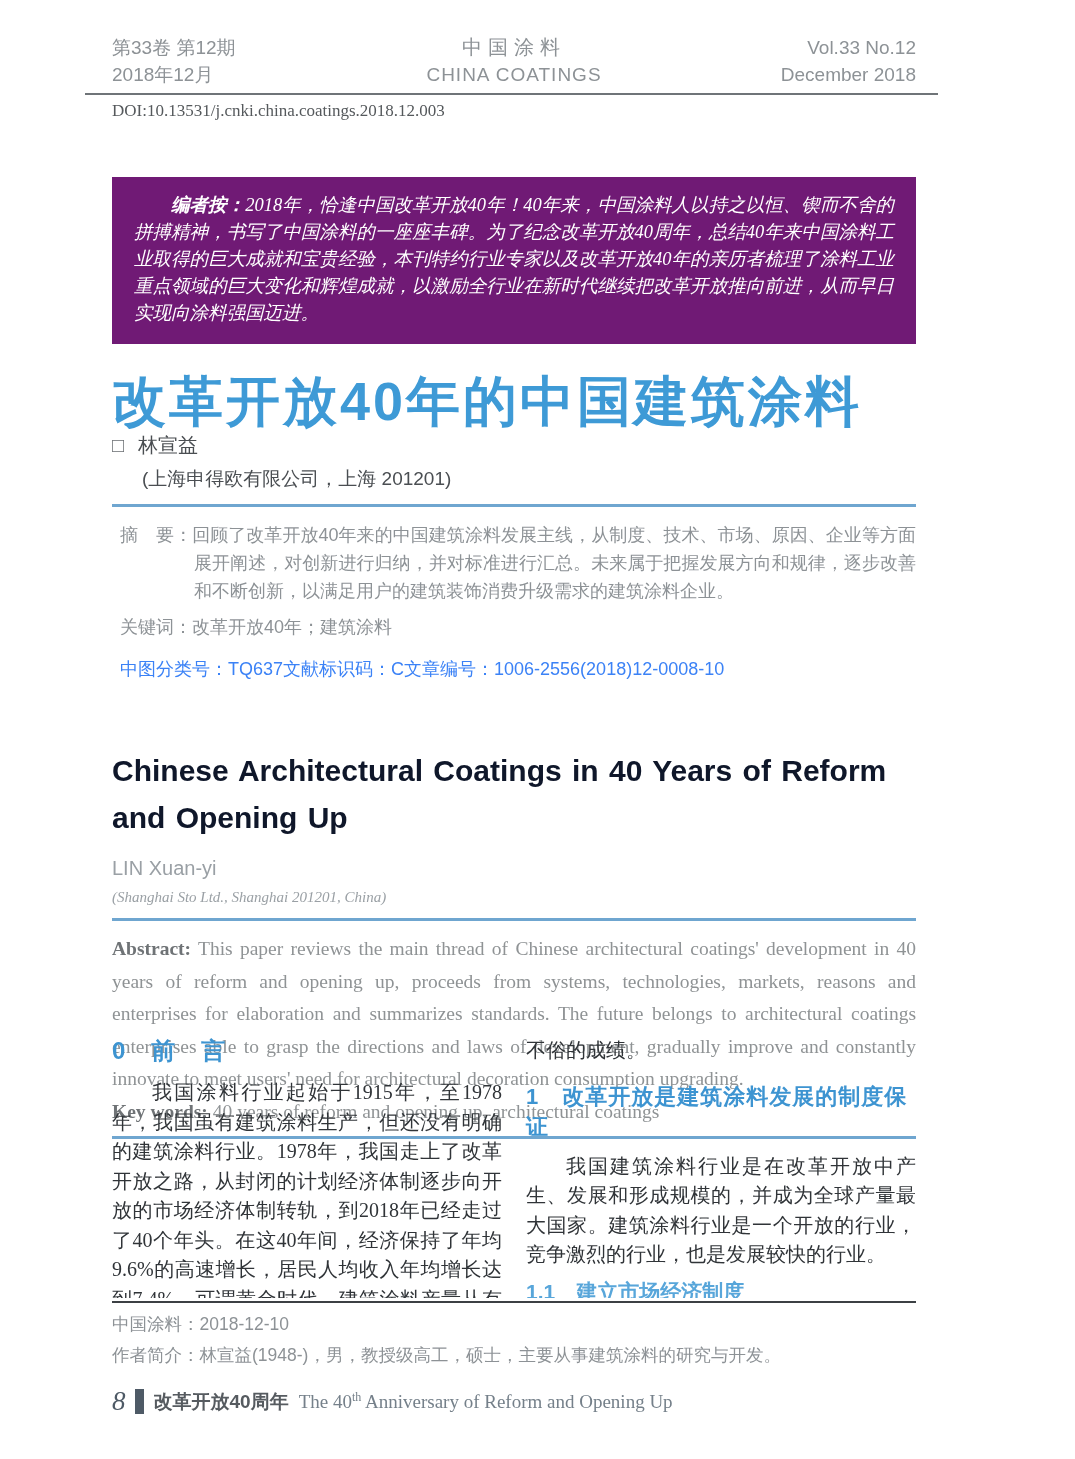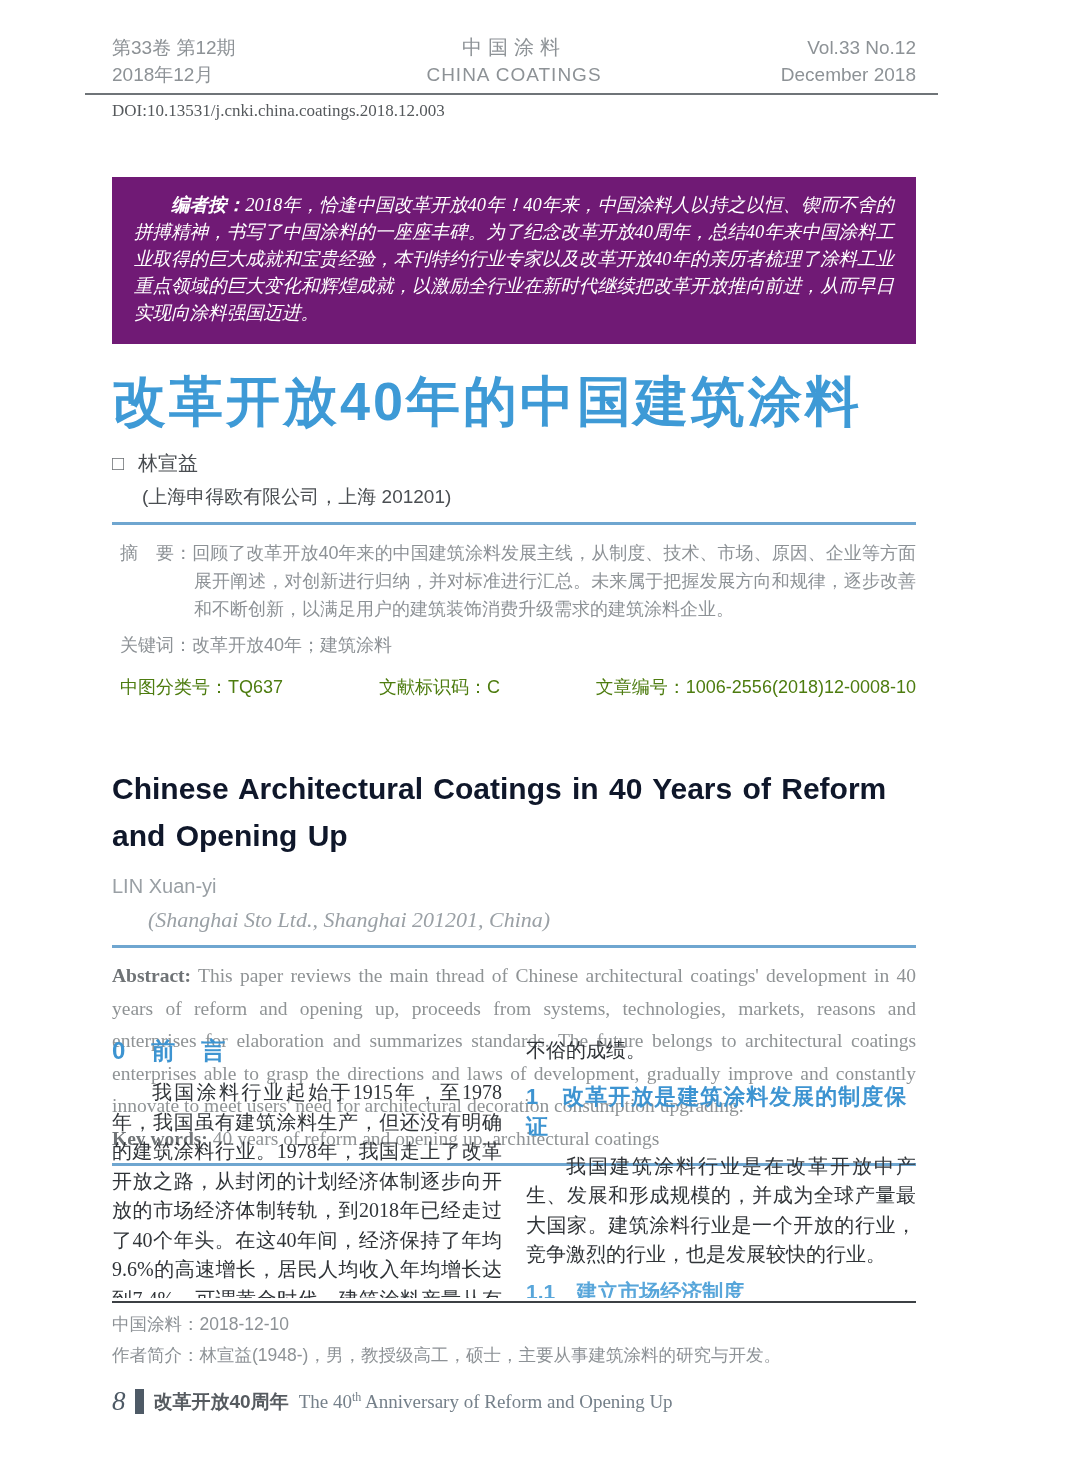--- a/index.html
+++ b/index.html
@@ -33,46 +33,46 @@
     text-indent:2em;text-align:justify;
     font-family:"Liberation Serif",serif;
   }
   .enlabel{font-weight:bold;}
 
   
   .title-cn{
     margin:26px 0 0 0;font-size:54px;font-weight:bold;color:#3e9ad6;
     letter-spacing:3px;line-height:62px;font-family:"Liberation Sans",sans-serif;
   }
-  .author-line{margin-top:18px;font-size:20px;color:#4a4e52;}
+  .author-line{font-size:20px;color:#4a4e52;}
   .author-line .sq{margin-right:14px;color:#6a6e72;}
   .affil-cn{margin-top:7px;padding-left:30px;font-size:19px;color:#4a4e52;}
   .blue-rule{border:none;height:3px;background:#6fa6d0;margin-top:12px;}
 
   
   .abstract-cn{
     margin:14px 0 0 8px;font-size:18px;line-height:28px;color:#8d9296;
     text-align:justify;padding-left:74px;text-indent:-74px;
   }
   .kw-cn{margin:10px 0 0 8px;font-size:18px;color:#8d9296;}
   .clc-row{
-    display:flex;justify-content:space-between;
-    margin:18px 0 0 8px;font-size:18px;color:#4d7c0f;
+    display:flex;
+    margin:18px 0 0 8px;font-size:18px;color:#3b82f6;
   }
 
   
   .title-en{
     margin:66px 0 0 0;max-width:840px;
     font-size:30px;font-weight:bold;color:#0f172a;line-height:47px;
     word-spacing:2px;
   }
   .author-en{margin-top:16px;font-size:20px;color:#9aa0a5;}
   .affil-en{
-    margin-top:9px;font-size:22px;color:#9aa0a5;
-    font-family:"Liberation Serif",serif;font-style:italic;margin-left:36px;
+    margin-top:9px;font-size:15px;color:#9aa0a5;
+    font-family:"Liberation Serif",serif;font-style:italic;
   }
   .abstract-en{
     margin:12px 0 0 0;font-family:"Liberation Serif",serif;
     font-size:19.5px;line-height:32.5px;color:#8f9395;text-align:justify;
   }
   .abstract-en b,.kw-en b{color:#6f7376;}
   .kw-en{
     margin:1px 0 0 0;font-family:"Liberation Serif",serif;
     font-size:19.5px;line-height:30px;color:#8f9395;
   }

